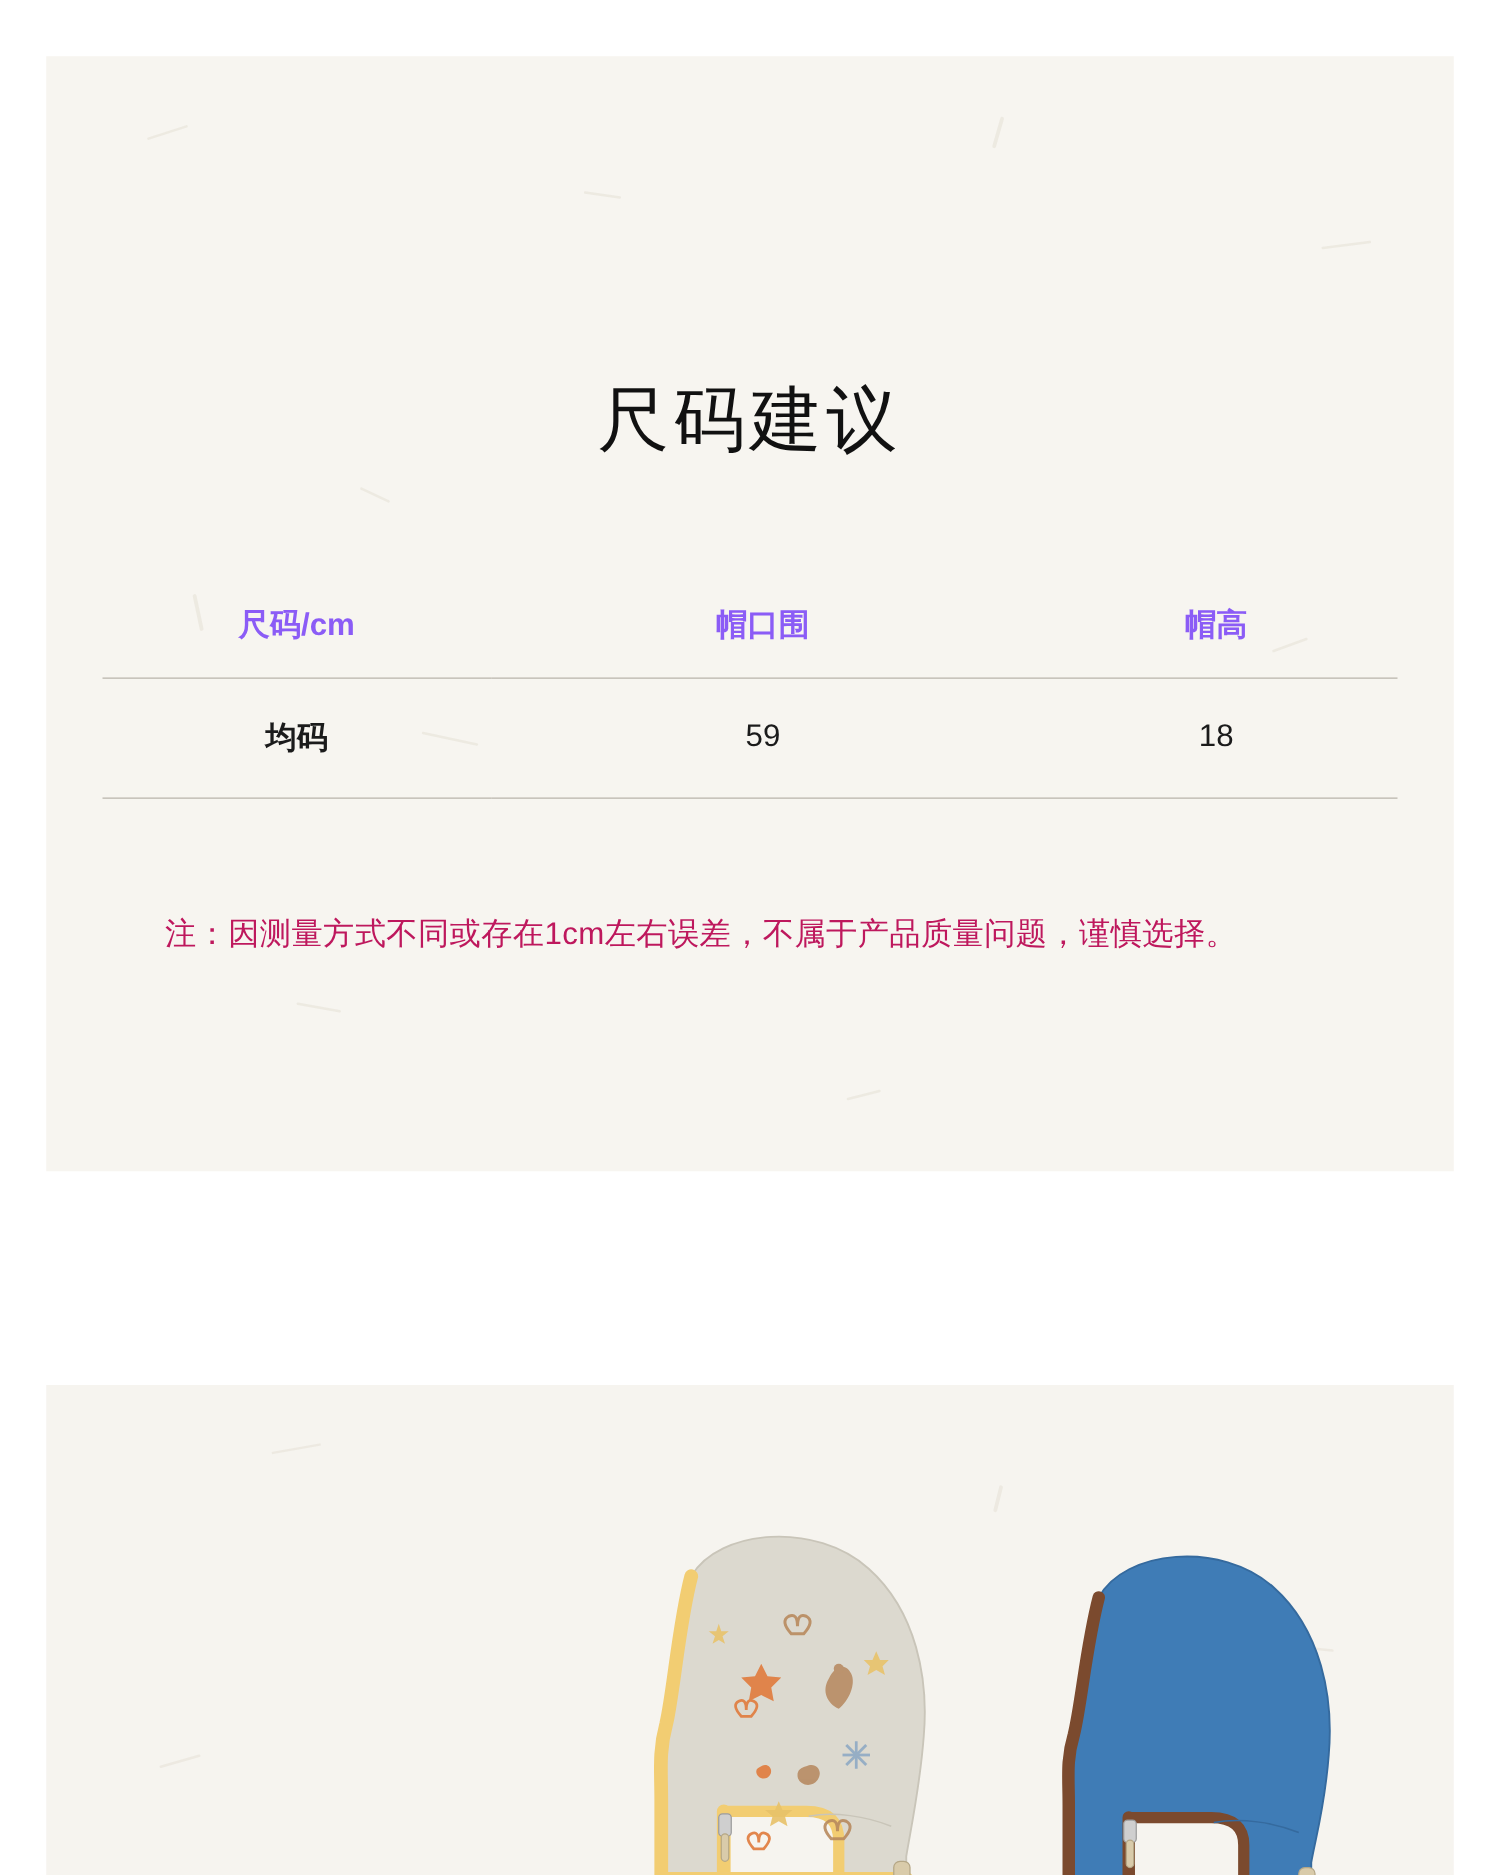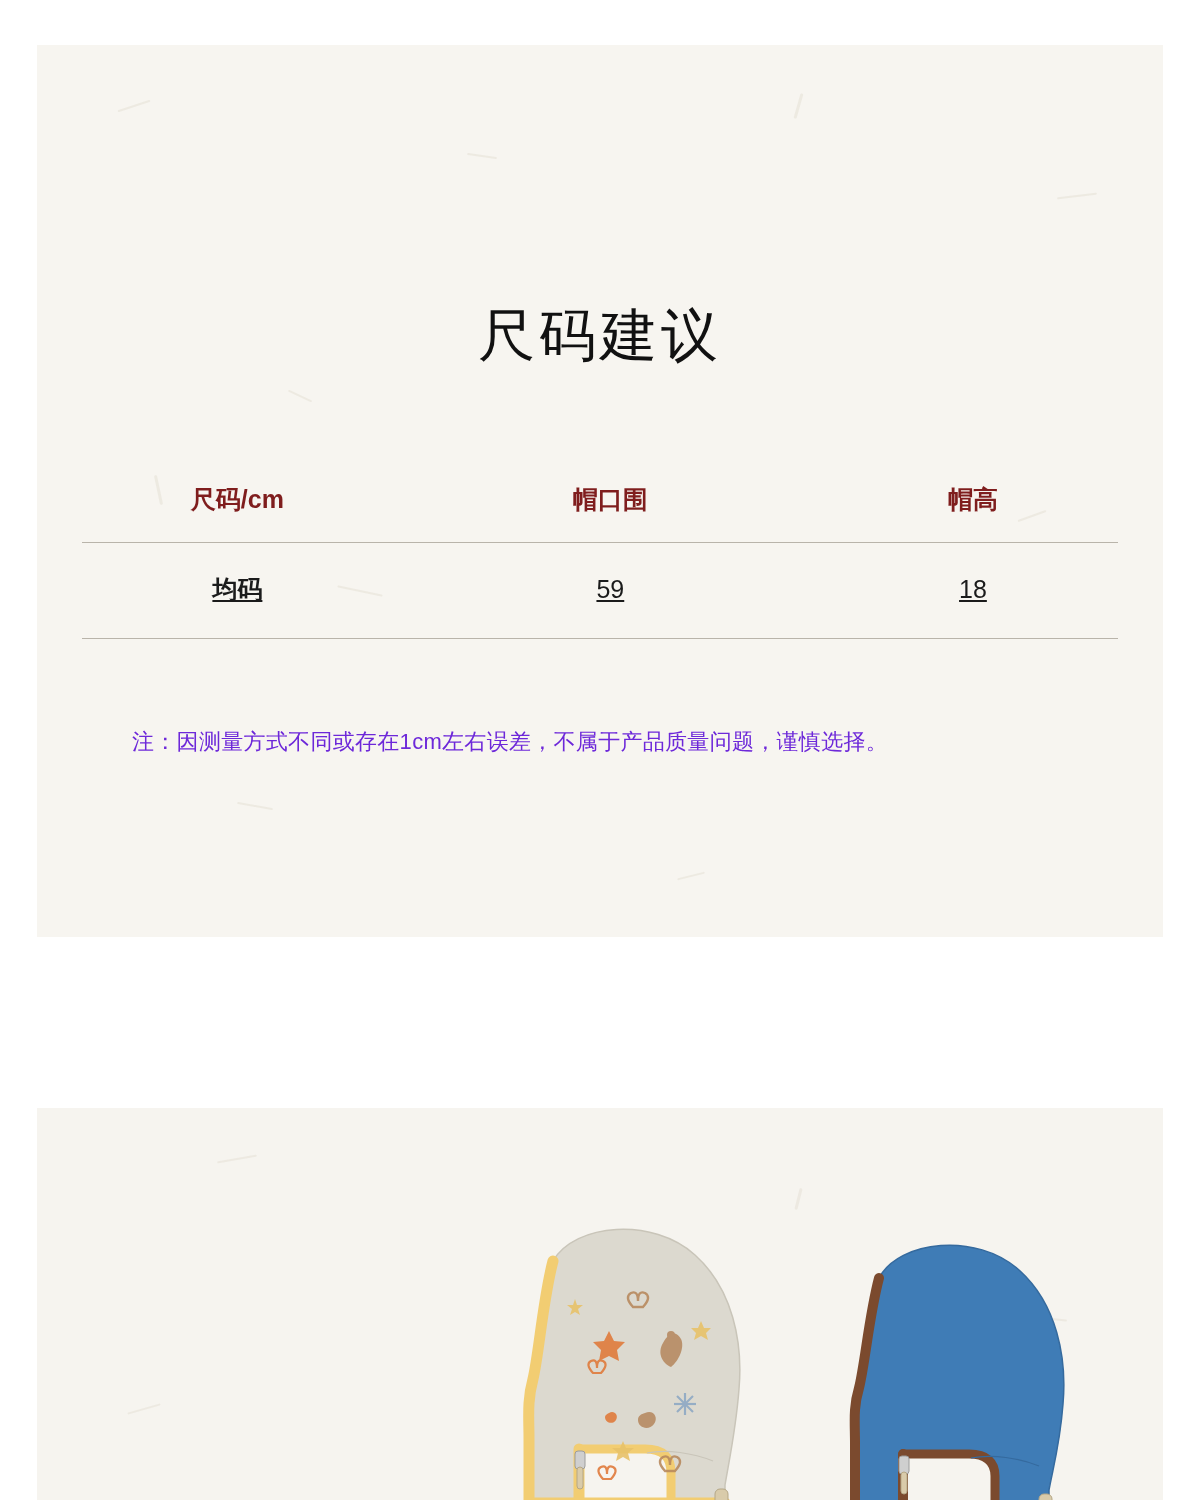--- a/index.html
+++ b/index.html
@@ -59,50 +59,49 @@
     top: 420px;
     width: 1036px;
   }
   .size-table table {
     width: 100%;
     border-collapse: collapse;
   }
   .size-table th {
     font-size: 25px;
     font-weight: bold;
-    color: #7f1d1d;
+    color: #8b5cf6;
     padding: 18px 0 26px 0;
   }
   .size-table td {
     font-size: 25px;
     font-weight: 400;
     color: #1b1b1b;
     padding: 30px 0 32px 0;
     text-align: center;
-    text-decoration: underline;
   }
   .size-table td.first, .size-table th.first {
     font-weight: bold;
     width: 30%;
   }
   .size-table th.mid, .size-table td.mid { width: 42%; }
   .size-table th.last, .size-table td.last { width: 28%; }
   .size-table thead tr {
     border-bottom: 1.5px solid #b9b4aa;
   }
   .size-table tbody tr {
     border-bottom: 1.5px solid #b9b4aa;
   }
 
   .size-note {
     position: absolute;
     left: 95px;
     top: 660px;
-    font-size: 22px;
-    color: #6d28d9;
+    font-size: 25px;
+    color: #be185d;
     letter-spacing: .3px;
   }
 
   
   .photo-panel {
     position: absolute;
     left: 37px;
     top: 1108px;
     width: 1126px;
     height: 392px;

